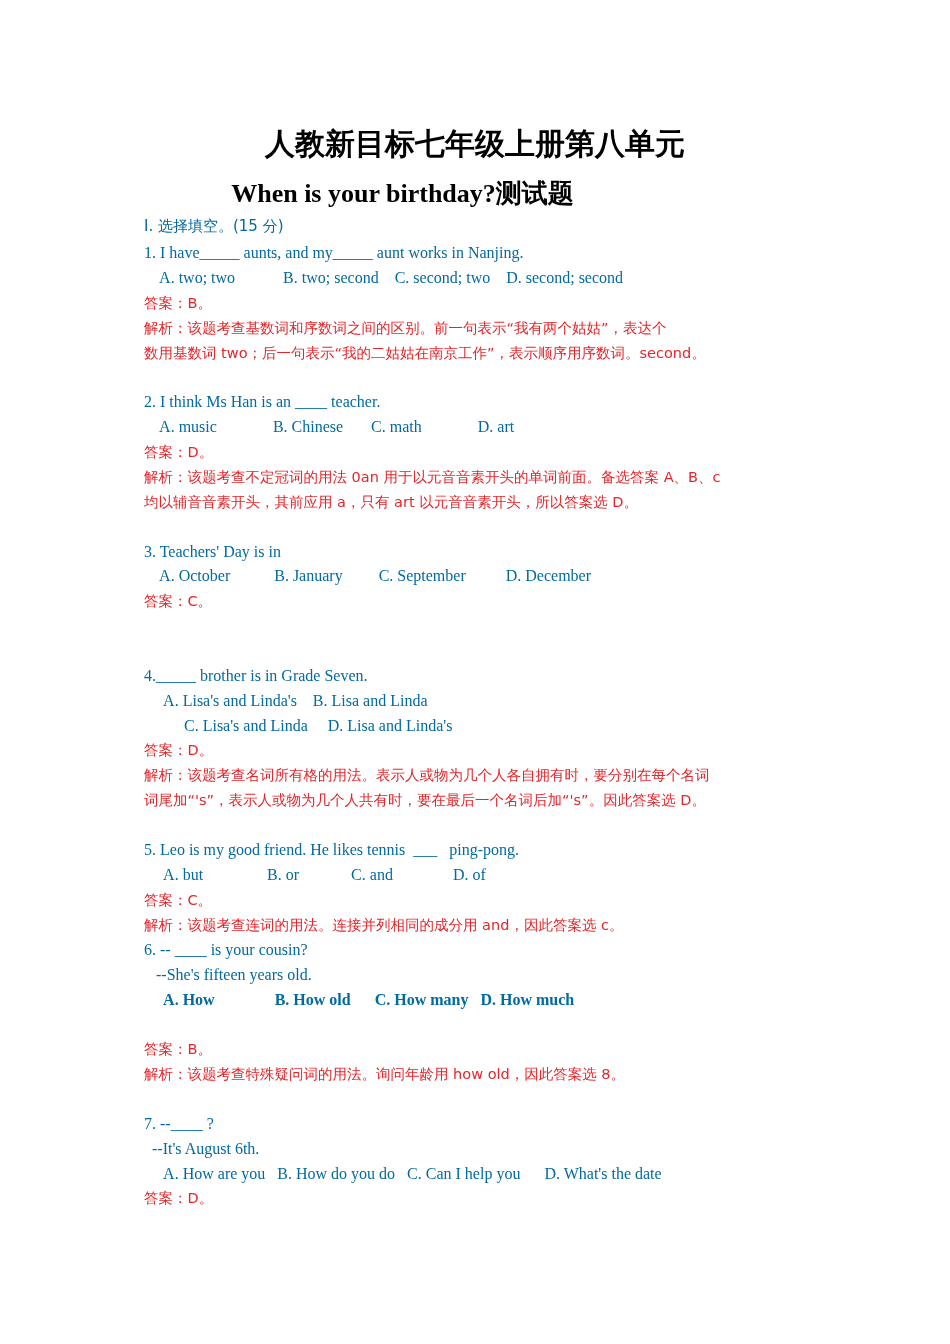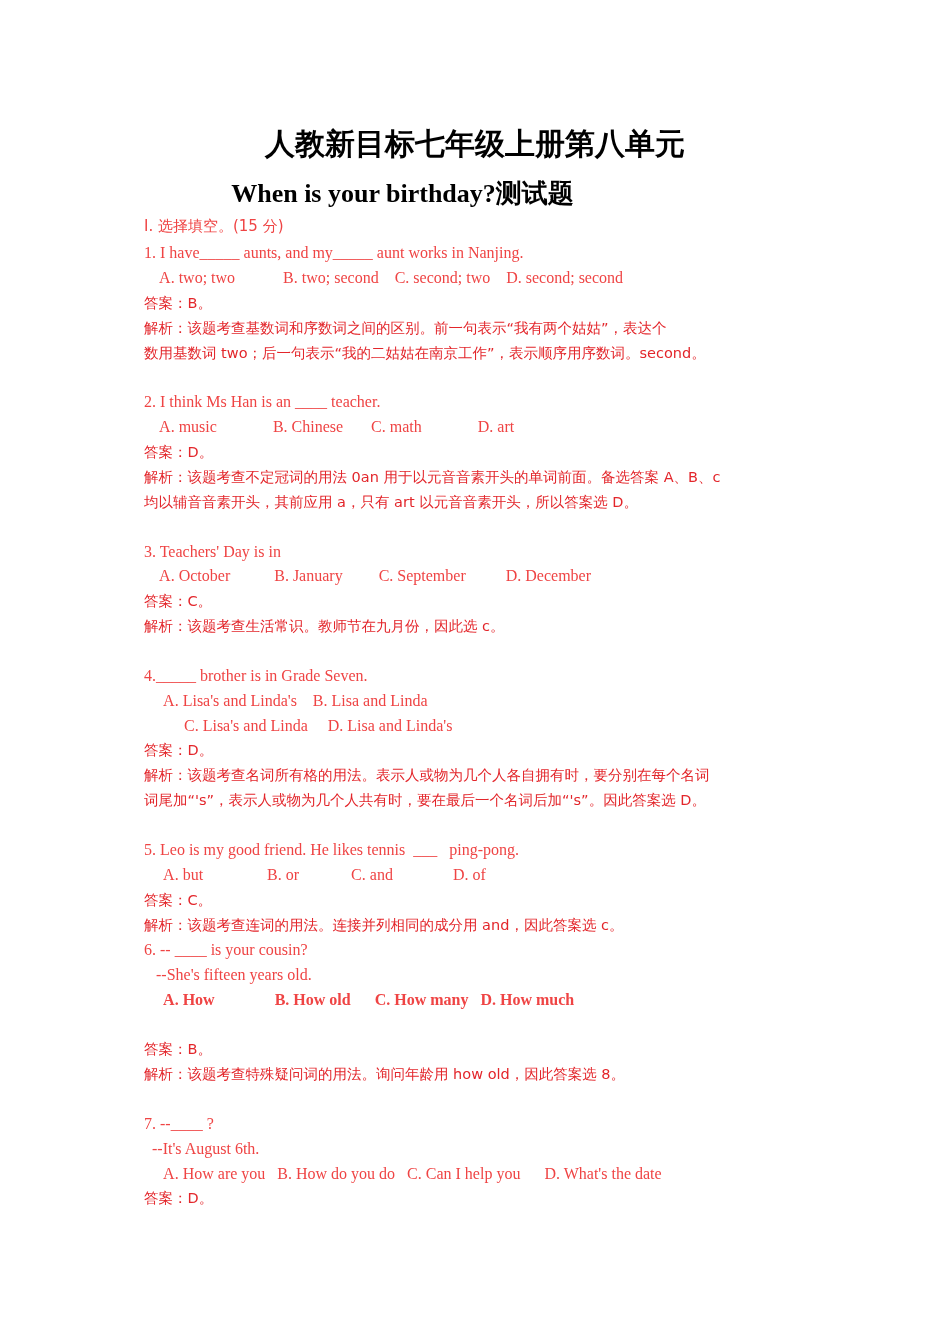--- a/index.html
+++ b/index.html
@@ -10,21 +10,21 @@
     font-family: "DejaVu Serif", "Liberation Serif", serif; font-weight: bold;
     font-size: 30px; color: #000; letter-spacing: 0px;
   }
   .title-en {
     position: absolute; left: 0; width: 805px; top: 176px; text-align: center;
     font-family: "Liberation Serif", serif; font-weight: bold;
     font-size: 26px; color: #000;
   }
   .line {
     position: absolute; left: 144px; white-space: pre;
-    font-family: "Liberation Serif", serif; font-size: 16px; color: #ef4444;
+    font-family: "Liberation Serif", serif; font-size: 16px; color: #0369a1;
     line-height: 20px;
   }
   .red { color: #e3262b; font-family: "DejaVu Sans", "Liberation Sans", sans-serif; font-size: 14.5px; }
   .section { font-family: "DejaVu Sans", sans-serif; font-size: 15px; }
 </style>
 </head>
 <body>
 
 <div class="page">
   <div class="title-cn">人教新目标七年级上册第八单元</div>
@@ -40,21 +40,20 @@
 
   <div class="line" style="top:392px;">2. I think Ms Han is an ____ teacher.</div>
   <div class="line" style="top:417px;">    A. music              B. Chinese       C. math              D. art</div>
   <div class="line red" style="top:442px;">答案：D。</div>
   <div class="line red" style="top:467px;">解析：该题考查不定冠词的用法 0an 用于以元音音素开头的单词前面。备选答案 A、B、c</div>
   <div class="line red" style="top:492px;">均以辅音音素开头，其前应用 a，只有 art 以元音音素开头，所以答案选 D。</div>
 
   <div class="line" style="top:542px;">3. Teachers' Day is in</div>
   <div class="line" style="top:566px;">    A. October           B. January         C. September          D. December</div>
   <div class="line red" style="top:591px;">答案：C。</div>
-  <div class="line red" style="top:616px;">解析：该题考查生活常识。教师节在九月份，因此选 c。</div>
 
   <div class="line" style="top:666px;">4._____ brother is in Grade Seven.</div>
   <div class="line" style="top:691px;">     A. Lisa's and Linda's    B. Lisa and Linda</div>
   <div class="line" style="top:716px;">          C. Lisa's and Linda     D. Lisa and Linda's</div>
   <div class="line red" style="top:740px;">答案：D。</div>
   <div class="line red" style="top:790px;">词尾加“'s”，表示人或物为几个人共有时，要在最后一个名词后加“'s”。因此答案选 D。</div>
   <div class="line red" style="top:765px;">解析：该题考查名词所有格的用法。表示人或物为几个人各自拥有时，要分别在每个名词</div>
 
   <div class="line" style="top:840px;">5. Leo is my good friend. He likes tennis  ___   ping-pong.</div>
   <div class="line" style="top:865px;">     A. but                B. or             C. and               D. of</div>

